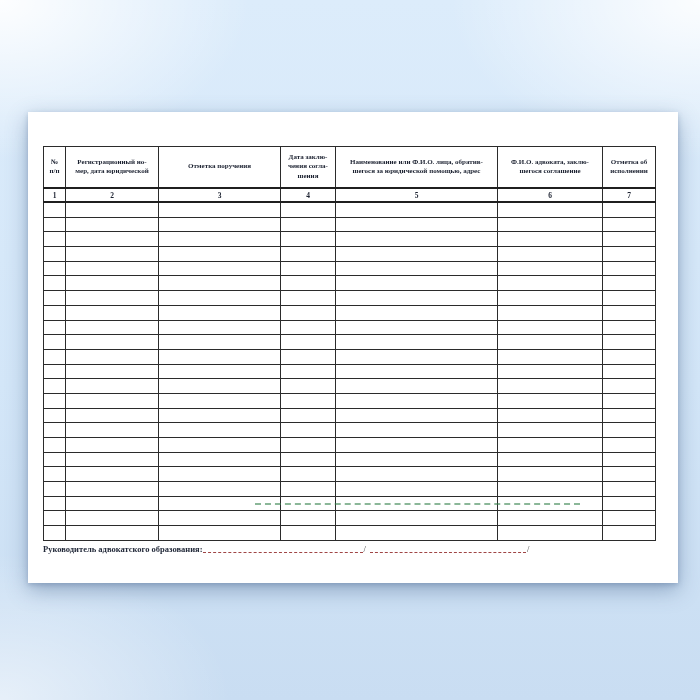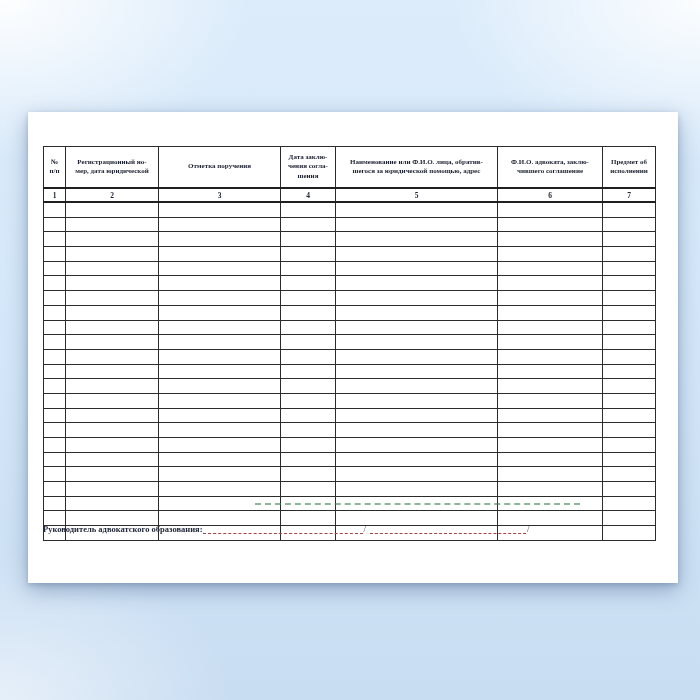--- a/index.html
+++ b/index.html
@@ -35,22 +35,22 @@
     font-size: 7.5px; font-weight: bold; color: #1b2130;
     border-bottom: 2px solid #1f1f1f;
   }
   table.reg td.blank { height: 13.7px; padding: 0; }
   .watermark {
     position: absolute; left: 227px; top: 391px; width: 325px; height: 0;
     border-top: 2px dashed var(--watermark, #2e7d44); opacity: 0.55;
     z-index: 3; pointer-events: none;
   }
   .signature {
-    position: absolute; left: 15px; top: 412px; width: 620px;
-    display: flex; align-items: flex-end;
+    position: absolute; left: 15px; top: 432px; width: 620px;
+    display: flex; 
     font-size: 8.5px; font-weight: bold; color: #232a3a; line-height: 1.2;
   }
   .signature .label { white-space: nowrap; }
   .sig-line {
     display: inline-block; height: 8px;
     border-bottom: 1.5px dashed var(--signature-line, #a04545);
   }
   .sig-line.one { width: 160px; }
   .sig-line.two { width: 156px; margin-left: 3px; }
   .sig-slash { color: #3a3a3a; font-weight: normal; padding: 0 1px; }
@@ -76,22 +76,22 @@
 п/п</th>
         <th>Регистрационный но-
 мер, дата юридической</th>
         <th>Отметка поручения</th>
         <th>Дата заклю-
 чения согла-
 шения</th>
         <th>Наименование или Ф.И.О. лица, обратив-
 шегося за юридической помощью, адрес</th>
         <th>Ф.И.О. адвоката, заклю-
-чившего соглашение</th>
-        <th>Предмет об
+шегося соглашение</th>
+        <th>Отметка об
 исполнении</th>
       </tr>
       <tr>
         <td class="num">1</td>
         <td class="num">2</td>
         <td class="num">3</td>
         <td class="num">4</td>
         <td class="num">5</td>
         <td class="num">6</td>
         <td class="num">7</td>

